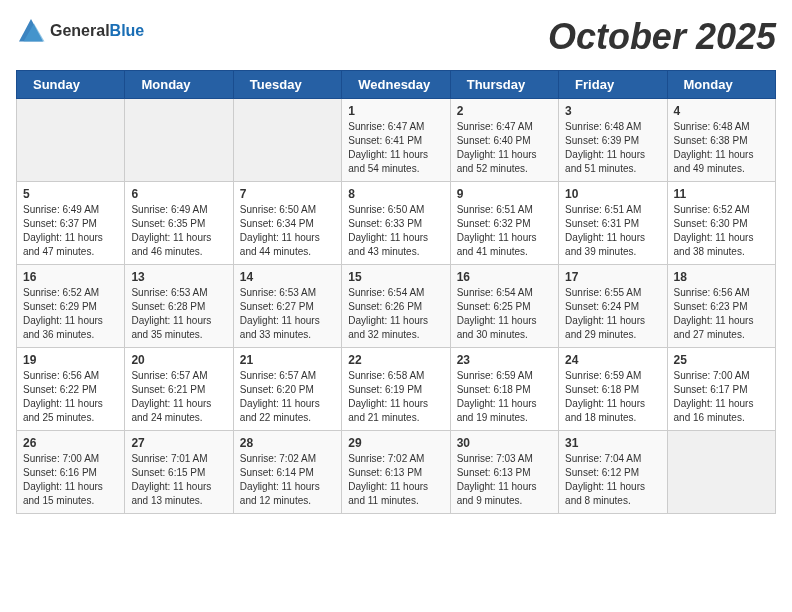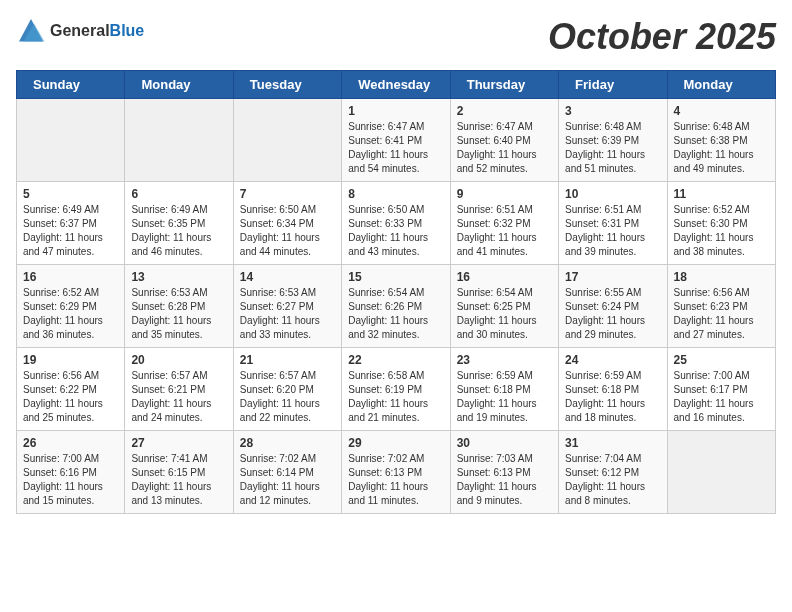--- a/index.html
+++ b/index.html
@@ -292,21 +292,21 @@
       </tr>
       <tr>
         <td>
           <span class="day-number">26</span>
           <div class="day-info" style="white-space: pre-line;">Sunrise: 7:00 AM
 Sunset: 6:16 PM
 Daylight: 11 hours and 15 minutes.</div>
         </td>
         <td>
           <span class="day-number">27</span>
-          <div class="day-info" style="white-space: pre-line;">Sunrise: 7:41 AM
+          <div class="day-info" style="white-space: pre-line;">Sunrise: 7:01 AM
 Sunset: 6:15 PM
 Daylight: 11 hours and 13 minutes.</div>
         </td>
         <td>
           <span class="day-number">28</span>
           <div class="day-info" style="white-space: pre-line;">Sunrise: 7:02 AM
 Sunset: 6:14 PM
 Daylight: 11 hours and 12 minutes.</div>
         </td>
         <td>

